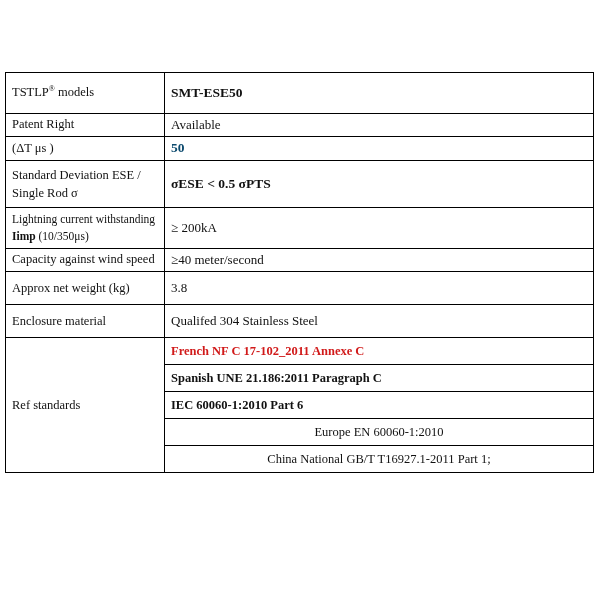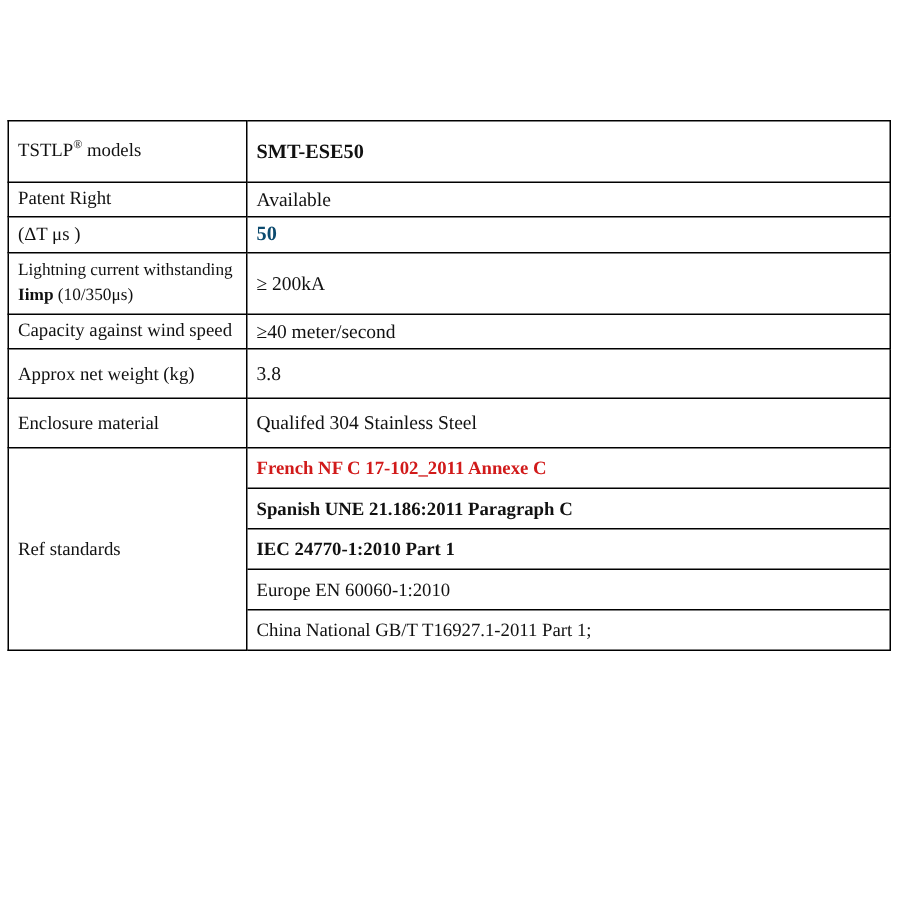--- a/index.html
+++ b/index.html
@@ -18,21 +18,21 @@
   .page {
     position: relative;
     width: 600px;
     height: 600px;
     background: #ffffff;
   }
 
   .spec-table {
     position: absolute;
     left: 5px;
-    top: 80px;
+    top: 72px;
     width: 576px;
     border-collapse: collapse;
     table-layout: fixed;
   }
 
   .spec-table td {
     border: 1px solid #000000;
     padding: 3px 6px;
     vertical-align: middle;
     font-size: 12.5px;
@@ -111,20 +111,21 @@
     font-weight: bold;
     font-size: 12.5px;
   }
   .ref-rows td.bold {
     font-weight: bold;
     font-size: 12.5px;
   }
   .ref-rows td.normal {
     font-weight: normal;
     font-size: 12.5px;
+    text-align: center;
   }
   .nowrap { white-space: nowrap; }
 </style>
 </head>
 <body>
 
 <div class="page">
 
   <table class="spec-table">
     <colgroup>
@@ -141,20 +142,27 @@
       <tr>
         <td class="label">Patent Right</td>
         <td class="value">Available</td>
       </tr>
 
       <tr>
         <td class="label">(ΔT μs )</td>
         <td class="value red-bold">50</td>
       </tr>
 
+      <tr>
+        <td class="label two-line" style="height:40px;">
+          <span>Standard Deviation ESE /</span><br>
+          <span>Single Rod  σ</span>
+        </td>
+        <td class="value bold">σESE &lt; 0.5 σPTS</td>
+      </tr>
 
 
       <tr>
         <td class="label small two-line" style="height:34px;">
           <span>Lightning current withstanding</span><br>
           <b>Iimp</b><span> (10/350μs)</span>
         </td>
         <td class="value">≥ 200kA</td>
       </tr>
 
@@ -179,21 +187,21 @@
         <td class="ref-stack">
           <table class="ref-rows">
             <tbody>
               <tr>
                 <td class="red nowrap">French NF C 17-102_2011 Annexe C</td>
               </tr>
               <tr>
                 <td class="bold nowrap">Spanish UNE 21.186:2011   Paragraph C</td>
               </tr>
               <tr>
-                <td class="bold nowrap">IEC 24770-1:2010 Part 1</td>
+                <td class="bold nowrap">IEC 60060-1:2010 Part 6</td>
               </tr>
               <tr>
                 <td class="normal nowrap">Europe EN 60060-1:2010</td>
               </tr>
               <tr>
                 <td class="normal nowrap">China National GB/T T16927.1-2011 Part 1;</td>
               </tr>
             </tbody>
           </table>
         </td>

